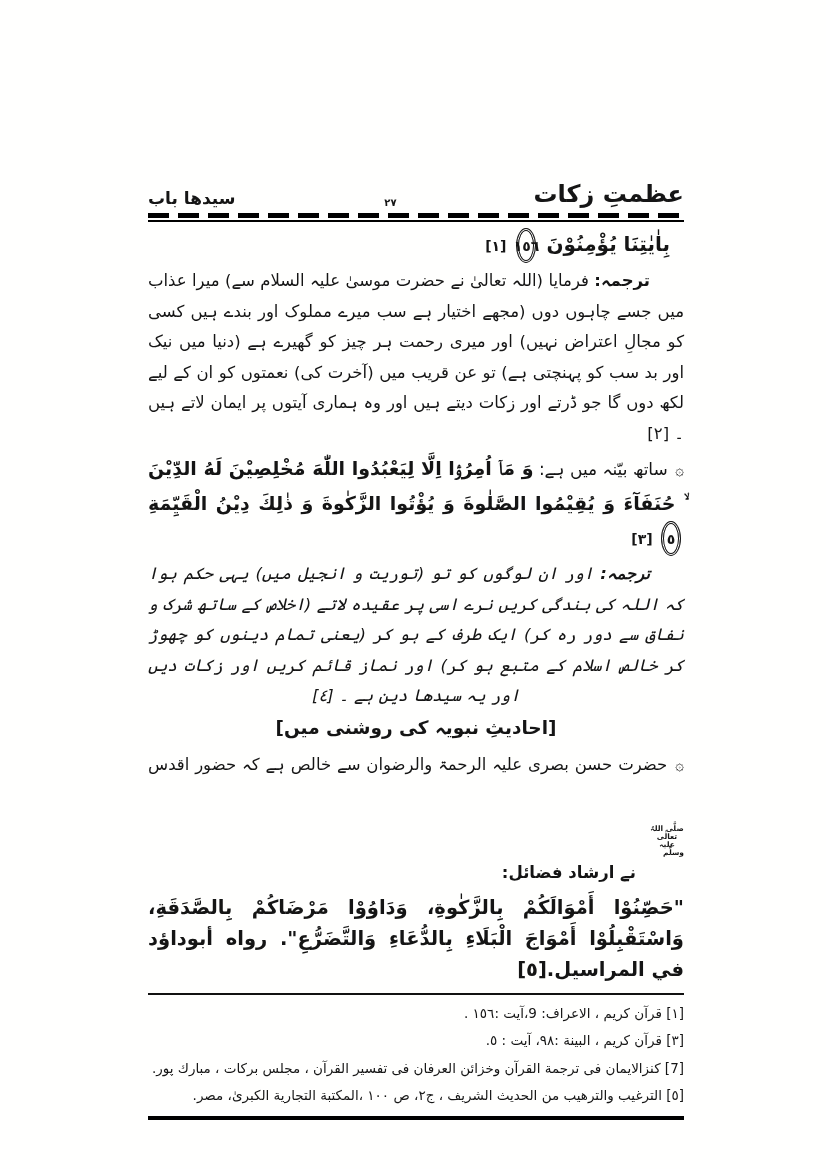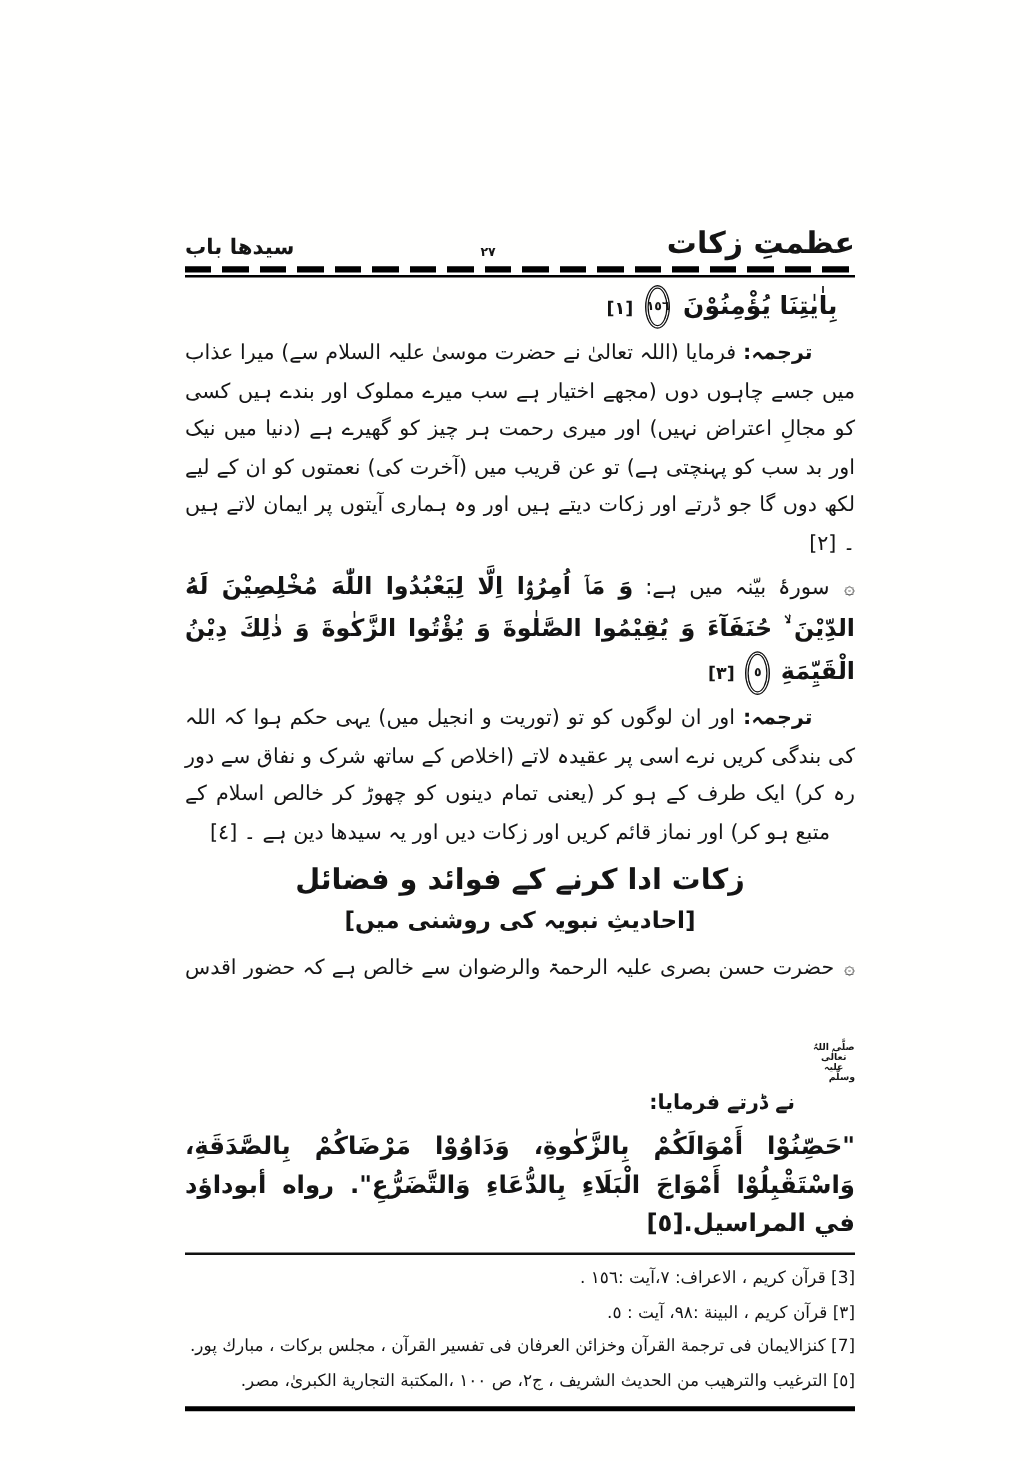--- a/index.html
+++ b/index.html
@@ -30,21 +30,21 @@
   .arabic-line1 {
     margin-top:5px; text-align:right; padding-right:14px;
     font-size:20px; font-weight:bold; line-height:34px; direction:rtl;
   }
   .body-para {
     margin-top:3px; direction:rtl; text-align:justify; text-align-last:right;
     font-size:16.5px; line-height:30.5px;
   }
   .body-para .para-label { font-weight:bold; }
   .indent-first { text-indent:34px; }
-  .center-last { text-align-last:center; }
+  .center-last { text-align-last:center;font-style:italic; }
 
   .quran-para {
     margin-top:3px; direction:rtl; text-align:justify; text-align-last:right;
     font-size:17px; line-height:33px;
   }
   .quran-para .arabic-strong { font-size:19px; font-weight:bold; }
 
   .section-heading {
     margin-top:6px; text-align:center; direction:rtl;
     font-size:23px; font-weight:bold; line-height:34px; letter-spacing:-0.5px;
@@ -65,21 +65,21 @@
   .hadith-arabic {
     margin-top:4px; direction:rtl; text-align:justify; text-align-last:right;
     font-size:19.5px; font-weight:bold; line-height:31px;
   }
 
   
   .ayah-marker {
     display:inline-flex; justify-content:center; align-items:center;
     width:20px; height:35px; border:1.4px solid #111; border-radius:50%;
     box-shadow:0 0 0 1px #fff inset, 0 0 0 2px #111 inset;
-    font-size:10px; font-weight:bold; vertical-align:middle; margin:0 3px;
+    font-size:14px; font-weight:bold; vertical-align:middle; margin:0 3px;
     line-height:1;
   }
   .star-ornament { font-size:15px; font-weight:normal; vertical-align:baseline; margin-left:2px; }
   .fn-ref { font-size:14px; font-weight:bold; }
   .salawat {
     display:inline-block; width:34px; font-size:7.5px; line-height:8px;
     text-align:center; vertical-align:middle; font-weight:bold; white-space:normal;margin-top:44px;
   }
 
   
@@ -113,49 +113,48 @@
       <span class="fn-ref">[١]</span>
     </div>
 
     <div class="body-para indent-first">
       <span class="para-label">ترجمہ:</span>
       <span>فرمایا (اللہ تعالیٰ نے حضرت موسیٰ علیہ السلام سے) میرا عذاب میں جسے چاہوں دوں (مجھے اختیار ہے سب میرے مملوک اور بندے ہیں کسی کو مجالِ اعتراض نہیں) اور میری رحمت ہر چیز کو گھیرے ہے (دنیا میں نیک اور بد سب کو پہنچتی ہے) تو عن قریب میں (آخرت کی) نعمتوں کو ان کے لیے لکھ دوں گا جو ڈرتے اور زکات دیتے ہیں اور وہ ہماری آیتوں پر ایمان لاتے ہیں ۔ [٢]</span>
     </div>
 
     <div class="quran-para">
       <span class="star-ornament">۞</span>
-      <span>سورۂ بیّنہ میں ہے:</span>
+      <span>ساتھ بیّنہ میں ہے:</span>
       <span class="arabic-strong">وَ مَاۤ اُمِرُوْۤا اِلَّا لِيَعْبُدُوا اللّٰهَ مُخْلِصِيْنَ لَهُ الدِّيْنَ ۙ حُنَفَآءَ وَ يُقِيْمُوا الصَّلٰوةَ وَ يُؤْتُوا الزَّكٰوةَ وَ ذٰلِكَ دِيْنُ الْقَيِّمَةِ</span>
       <span class="ayah-marker">
           <span>٥</span>
         </span>
       <span class="fn-ref">[٣]</span>
     </div>
 
     <div class="body-para indent-first center-last">
       <span class="para-label">ترجمہ:</span>
       <span>اور ان لوگوں کو تو (توریت و انجیل میں) یہی حکم ہوا کہ اللہ کی بندگی کریں نرے اسی پر عقیدہ لاتے (اخلاص کے ساتھ شرک و نفاق سے دور رہ کر) ایک طرف کے ہو کر (یعنی تمام دینوں کو چھوڑ کر خالص اسلام کے متبع ہو کر) اور نماز قائم کریں اور زکات دیں اور یہ سیدھا دین ہے ۔ [٤]</span>
     </div>
 
-    <div class="section-heading">زکات ادا کرنے کے فوائد و فضائل</div>
     <div class="section-subheading">[احادیثِ نبویہ کی روشنی میں]</div>
 
     <div class="hadith-intro-line">
       <span class="star-ornament">۞</span>
       <span>حضرت حسن بصری علیہ الرحمۃ والرضوان سے خالص ہے کہ حضور اقدس</span>
       <span class="salawat">صلَّی اللہُ تعالٰی علیہ وسلَّم</span>
     </div>
-    <div class="hadith-intro-cont">نے ڈرتے فرمایا:</div>
+    <div class="hadith-intro-cont">نے ارشاد فضائل:</div>
 
     <div class="hadith-arabic">"حَصِّنُوْا أَمْوَالَكُمْ بِالزَّكٰوةِ، وَدَاوُوْا مَرْضَاكُمْ بِالصَّدَقَةِ، وَاسْتَقْبِلُوْا أَمْوَاجَ الْبَلَاءِ بِالدُّعَاءِ وَالتَّضَرُّعِ". رواه أبوداؤد في المراسيل.[٥]</div>
 
     <div class="footnote-rule"></div>
 
     <div class="footnotes">
-      <div class="footnote-line">[3] قرآن كريم ، الاعراف: ٧،آيت :١٥٦ .</div>
+      <div class="footnote-line">[١] قرآن كريم ، الاعراف: 9،آيت :١٥٦ .</div>
       <div class="footnote-line">[٣] قرآن كريم ، البينة :٩٨، آيت : ٥.</div>
       <div class="footnote-line">[7] كنزالايمان فى ترجمة القرآن وخزائن العرفان فى تفسير القرآن ، مجلس بركات ، مبارك پور.</div>
       <div class="footnote-line">[٥] الترغيب والترهيب من الحديث الشريف ، ج٢، ص ١٠٠ ،المكتبة التجارية الكبرىٰ، مصر.</div>
     </div>
 
     <div class="bottom-rule"></div>
 
   </div>
 </div>
 

